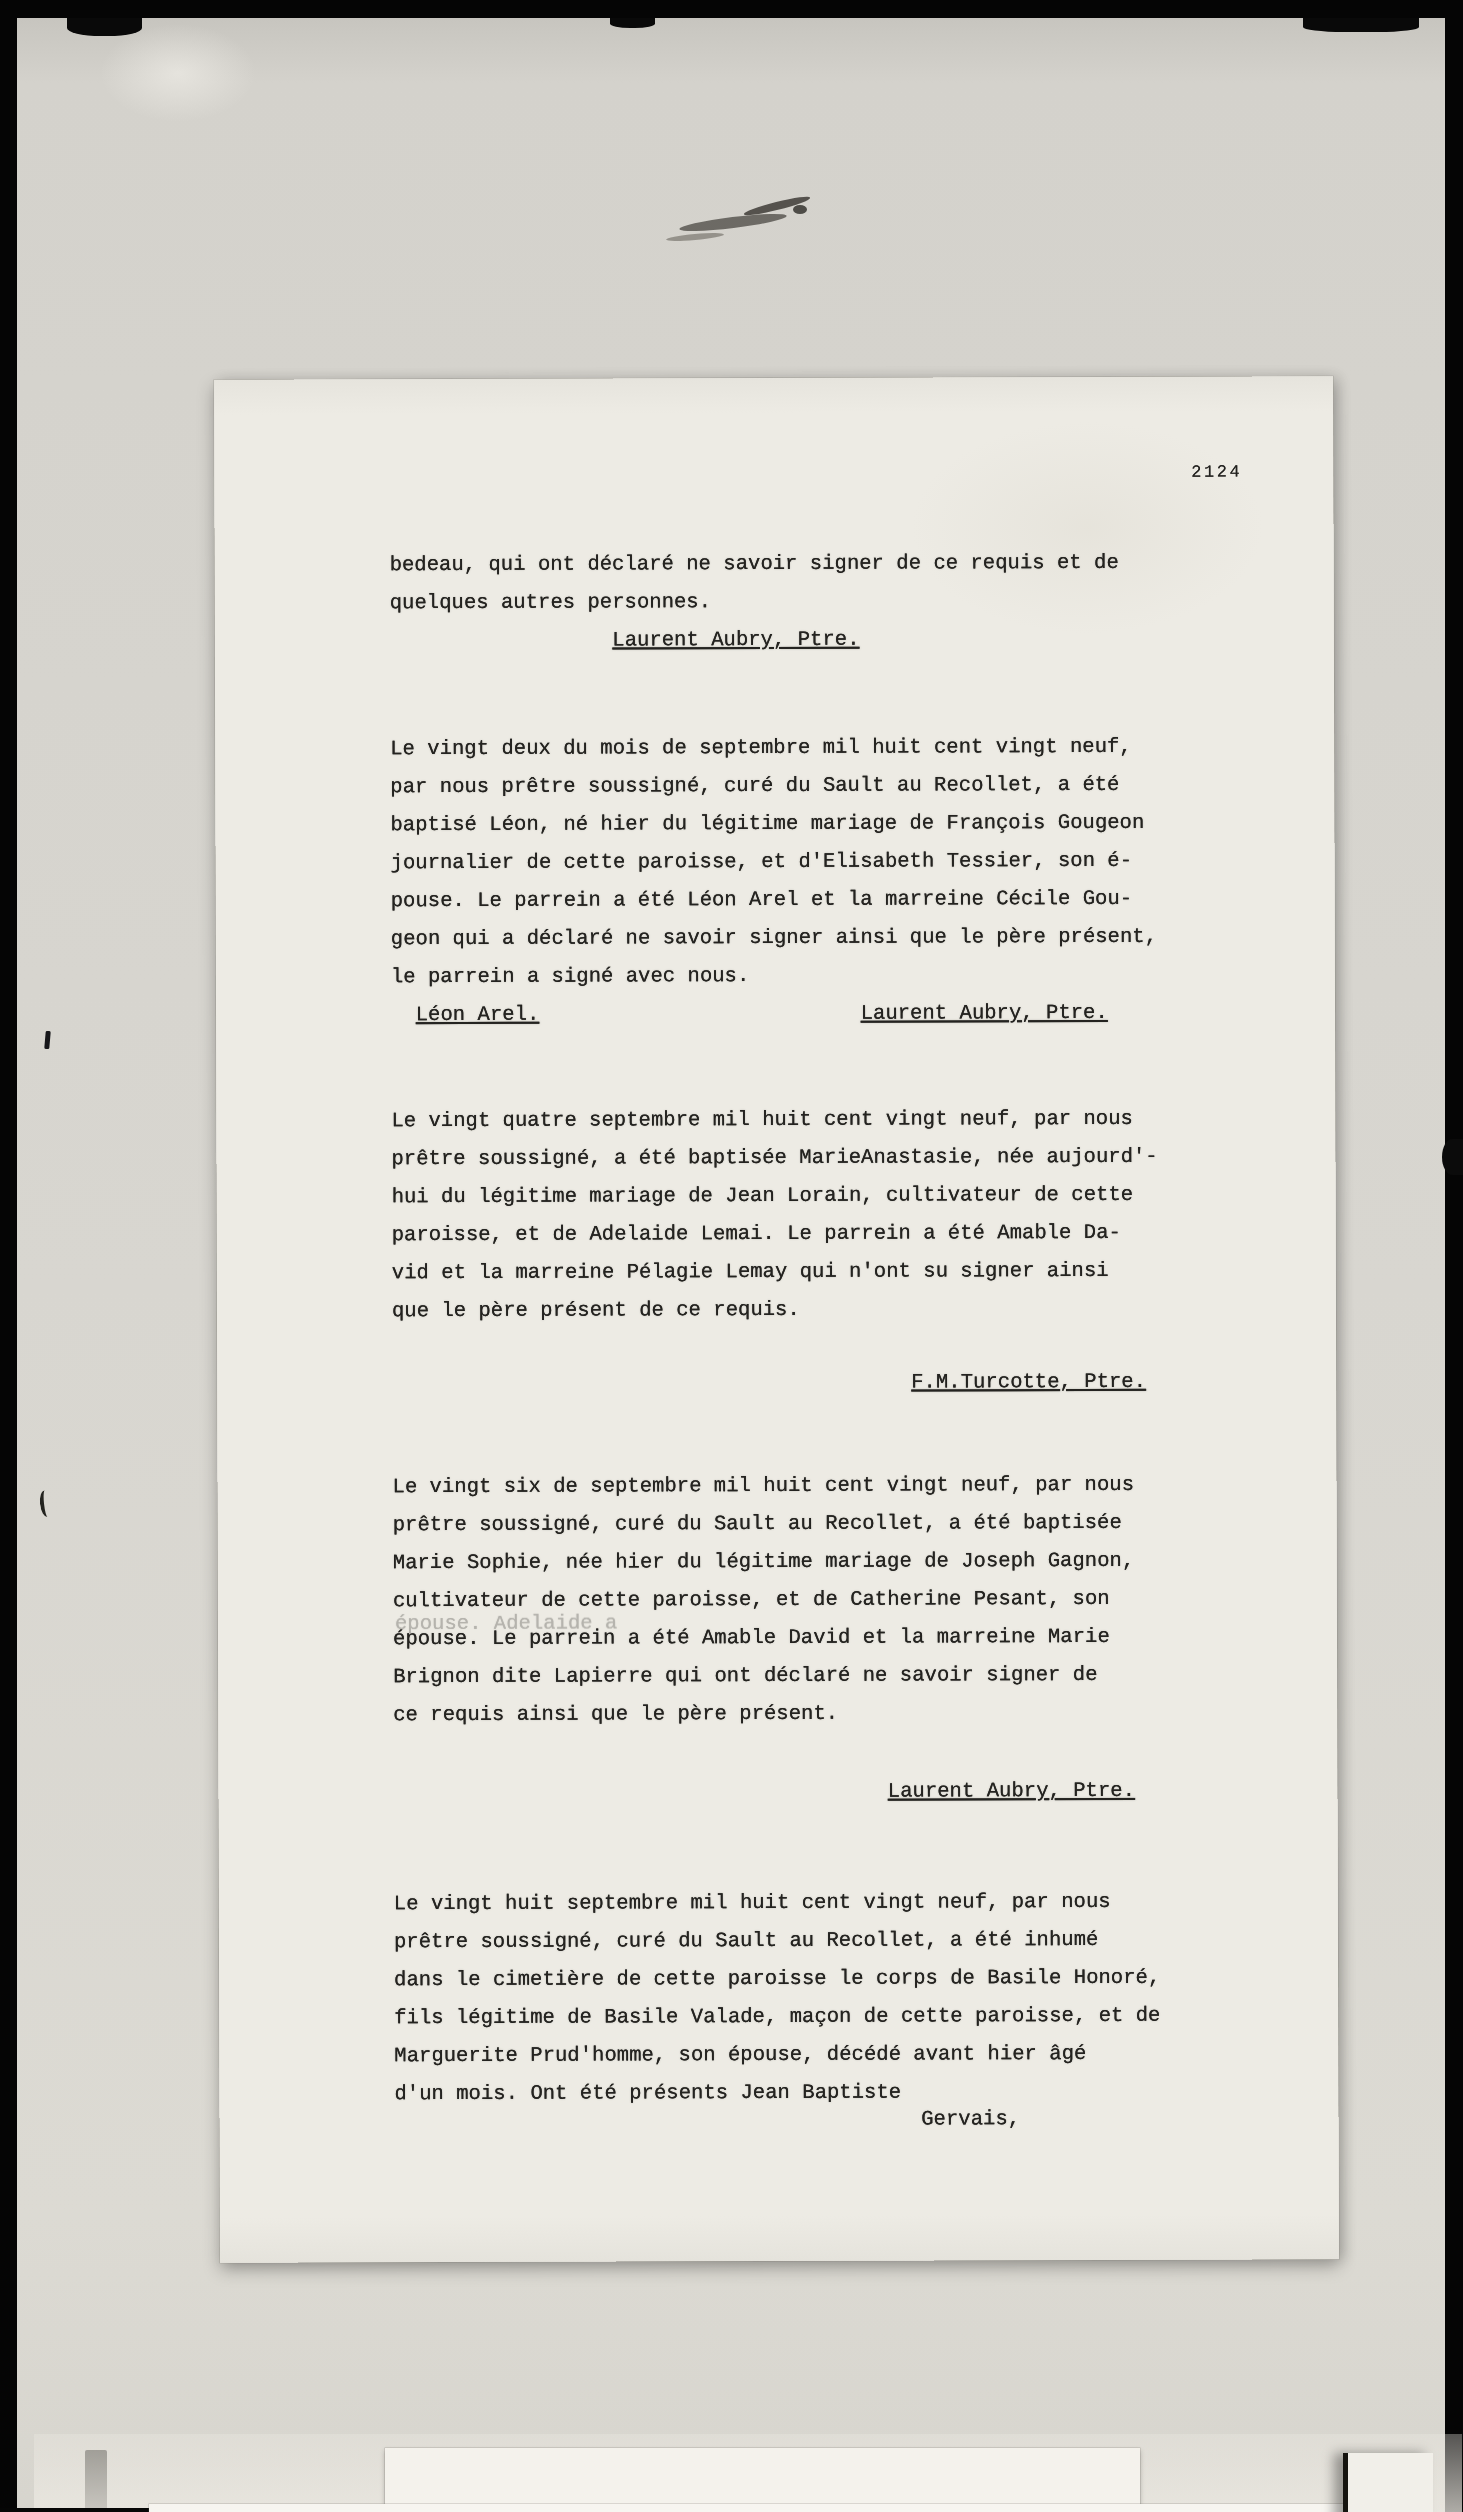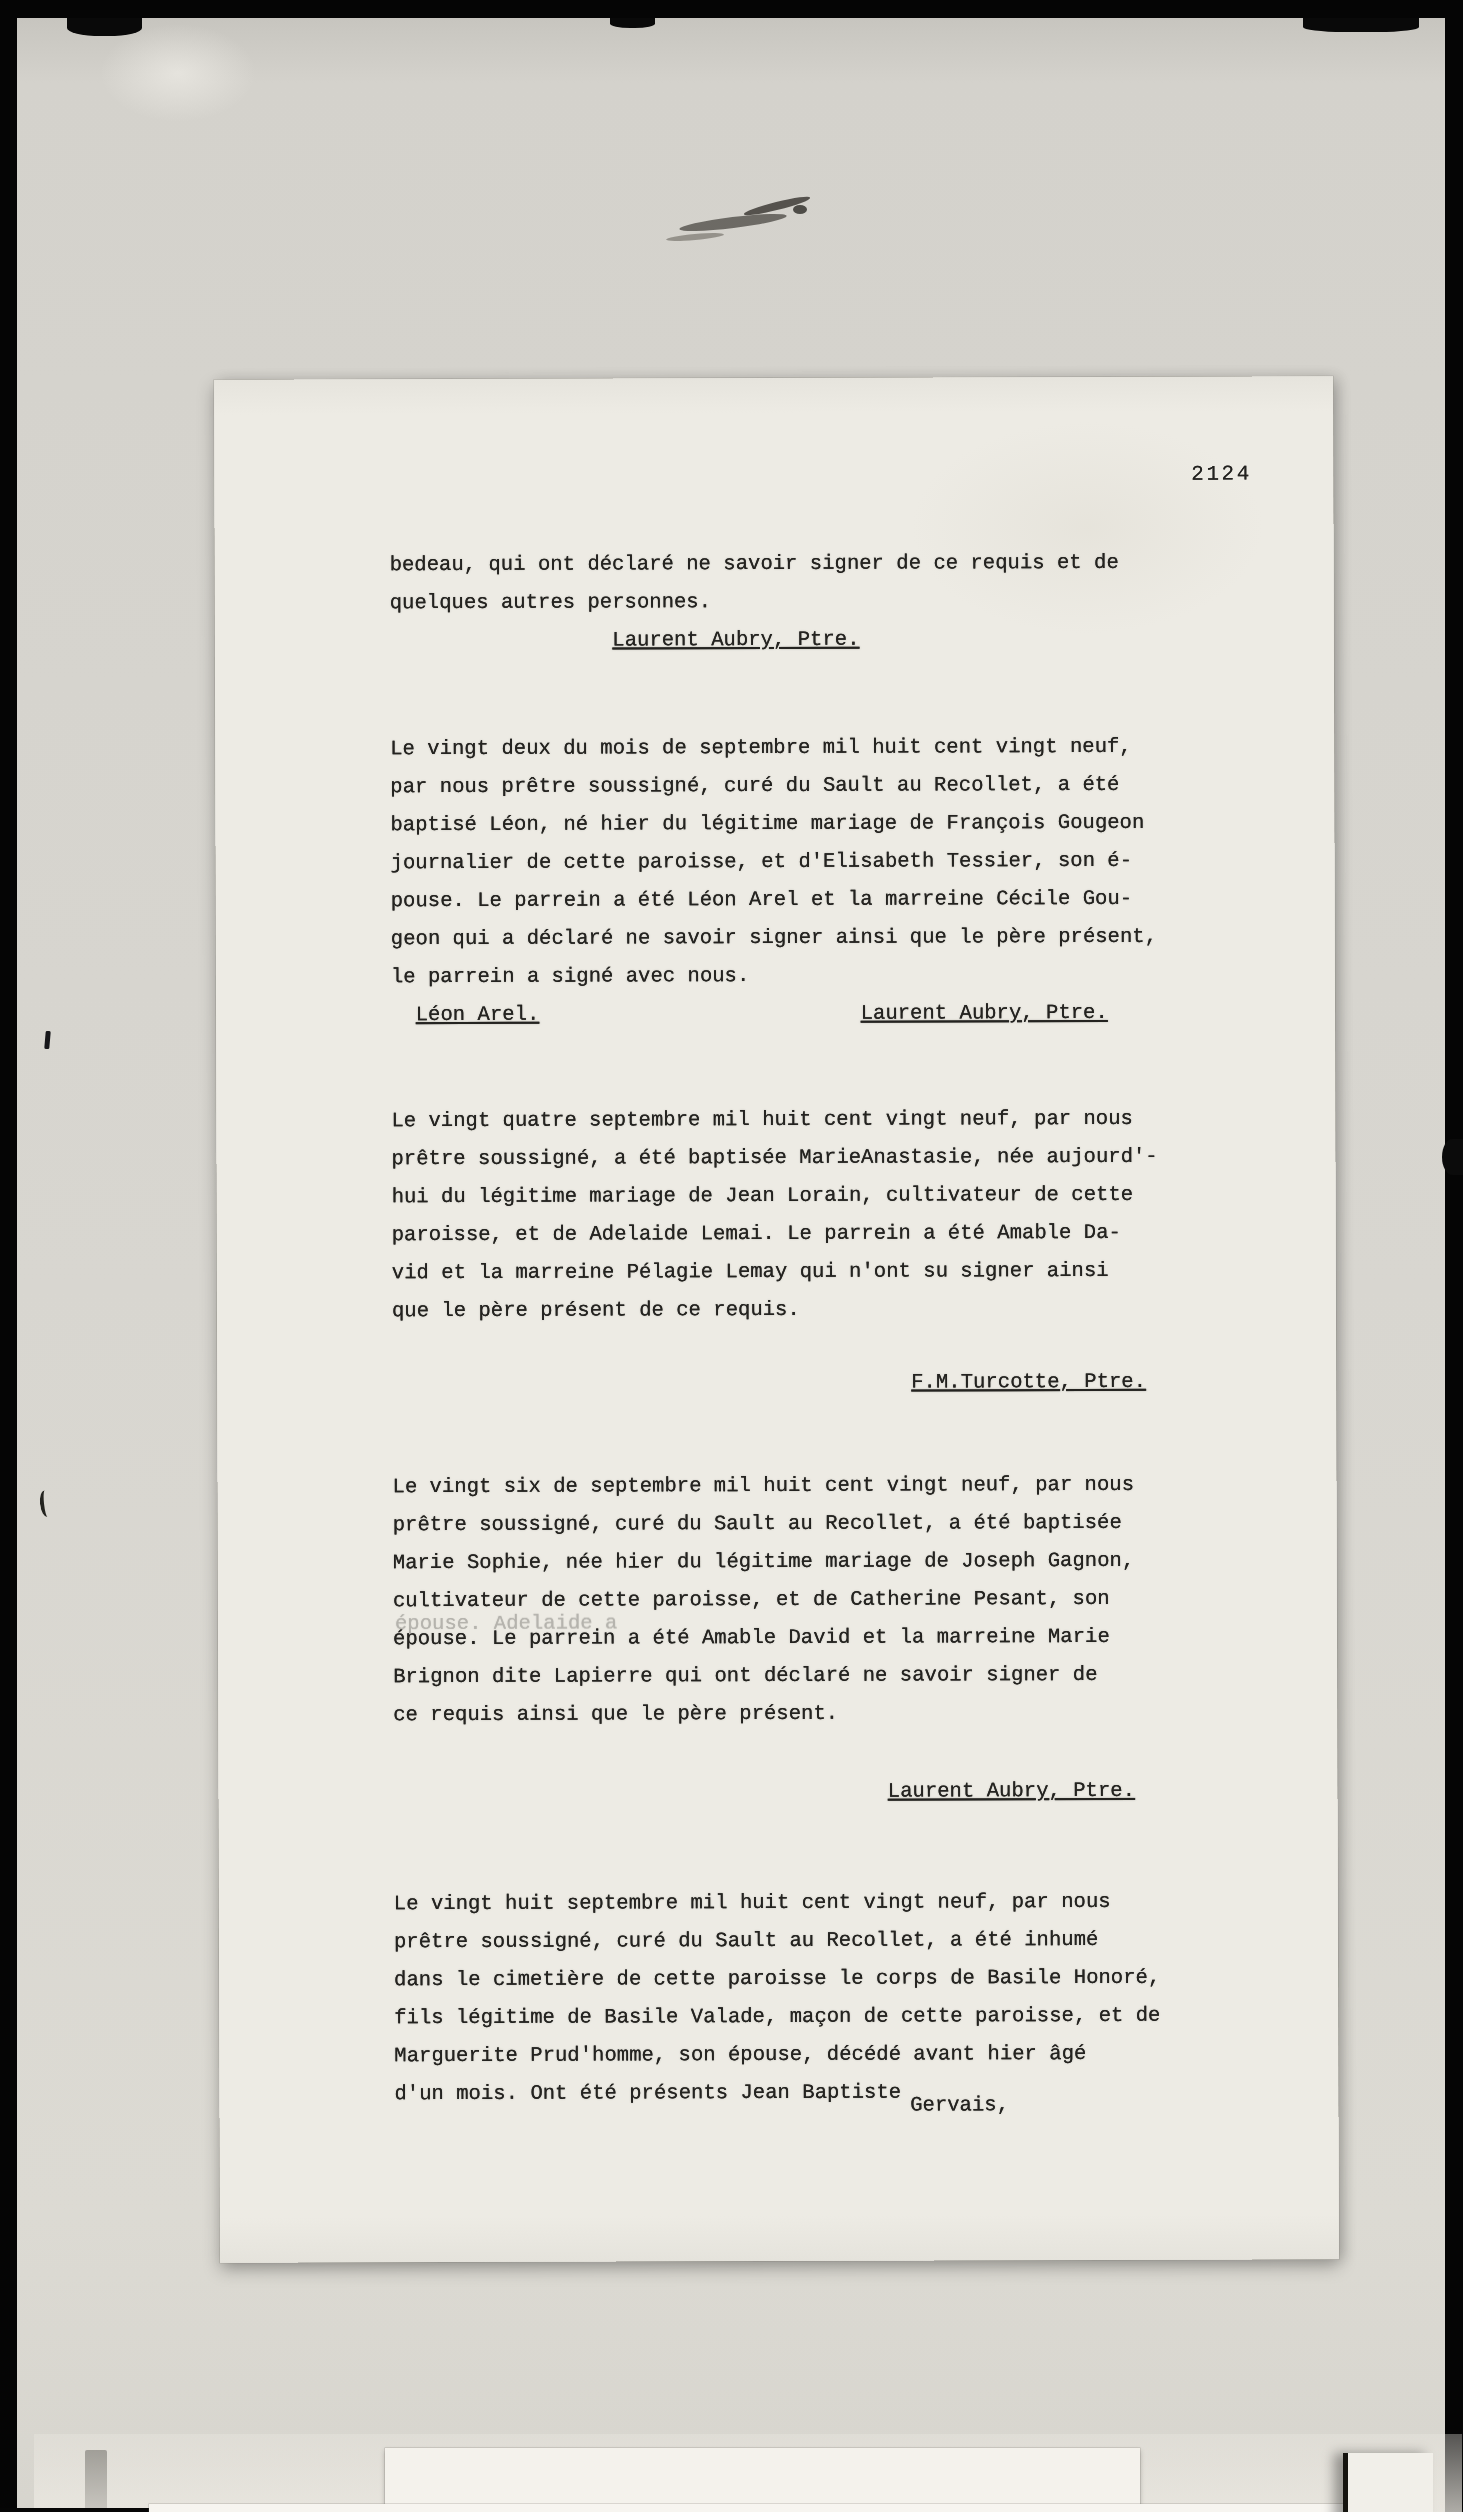--- a/index.html
+++ b/index.html
@@ -73,21 +73,21 @@
       0 0 0 0.5px rgba(125,122,113,0.45),
       0 7px 17px rgba(0,0,0,0.28),
       6px 0 13px rgba(0,0,0,0.12);
   }
 
   .page-number {
     position: absolute;
     left: 977px;
     top: 86px;
     font-family: "Liberation Mono", "DejaVu Sans Mono", monospace;
-    font-size: 21px;
+    font-size: 17px;
     letter-spacing: 2.5px;
     color: #232220;
     text-shadow: 0 0 0.5px rgba(25,24,20,0.8);
   }
 
   .text-block {
     position: absolute;
     left: 175px;
     top: 167px;
     width: 814px;
@@ -108,21 +108,21 @@
   .para:nth-child(4) { margin-bottom: 73px; }
   .para:nth-child(4) .sig-row { margin-top: 40px; }
 
   .ghost {
     position: absolute;
     left: 2px;
     top: 23px;
     opacity: 0.28;
     filter: blur(0.5px);
   }
-  .tail { position: relative; top: 13px; margin-left: 9px; }
+  .tail { position: relative; top: 27px; margin-left: 20px; }
 
   
   .label-strip {
     position: absolute;
     left: 368px;
     top: 2430px;
     width: 755px;
     height: 66px;
     background: #f4f2ec;
     box-shadow: 0 1.5px 5px rgba(0,0,0,0.25), 0 0 0 0.5px rgba(130,127,118,0.4);

